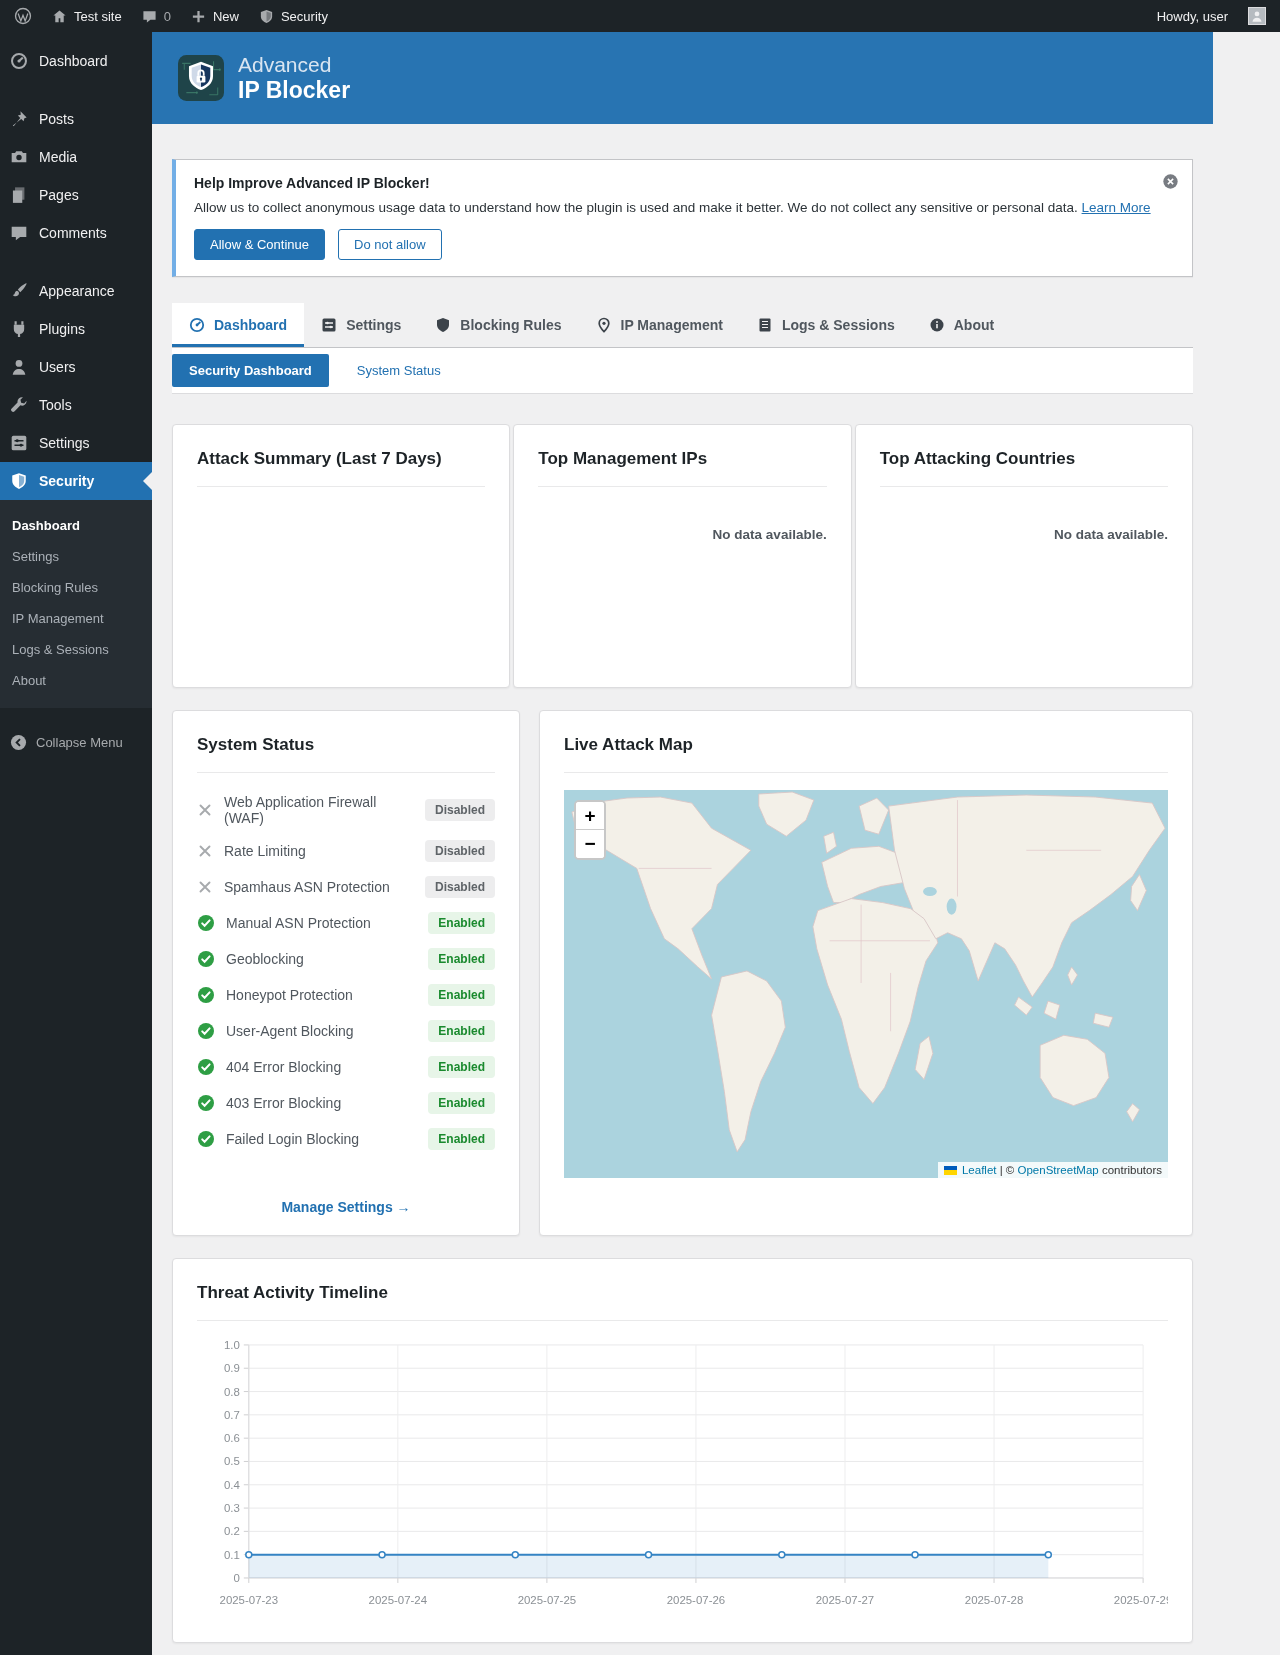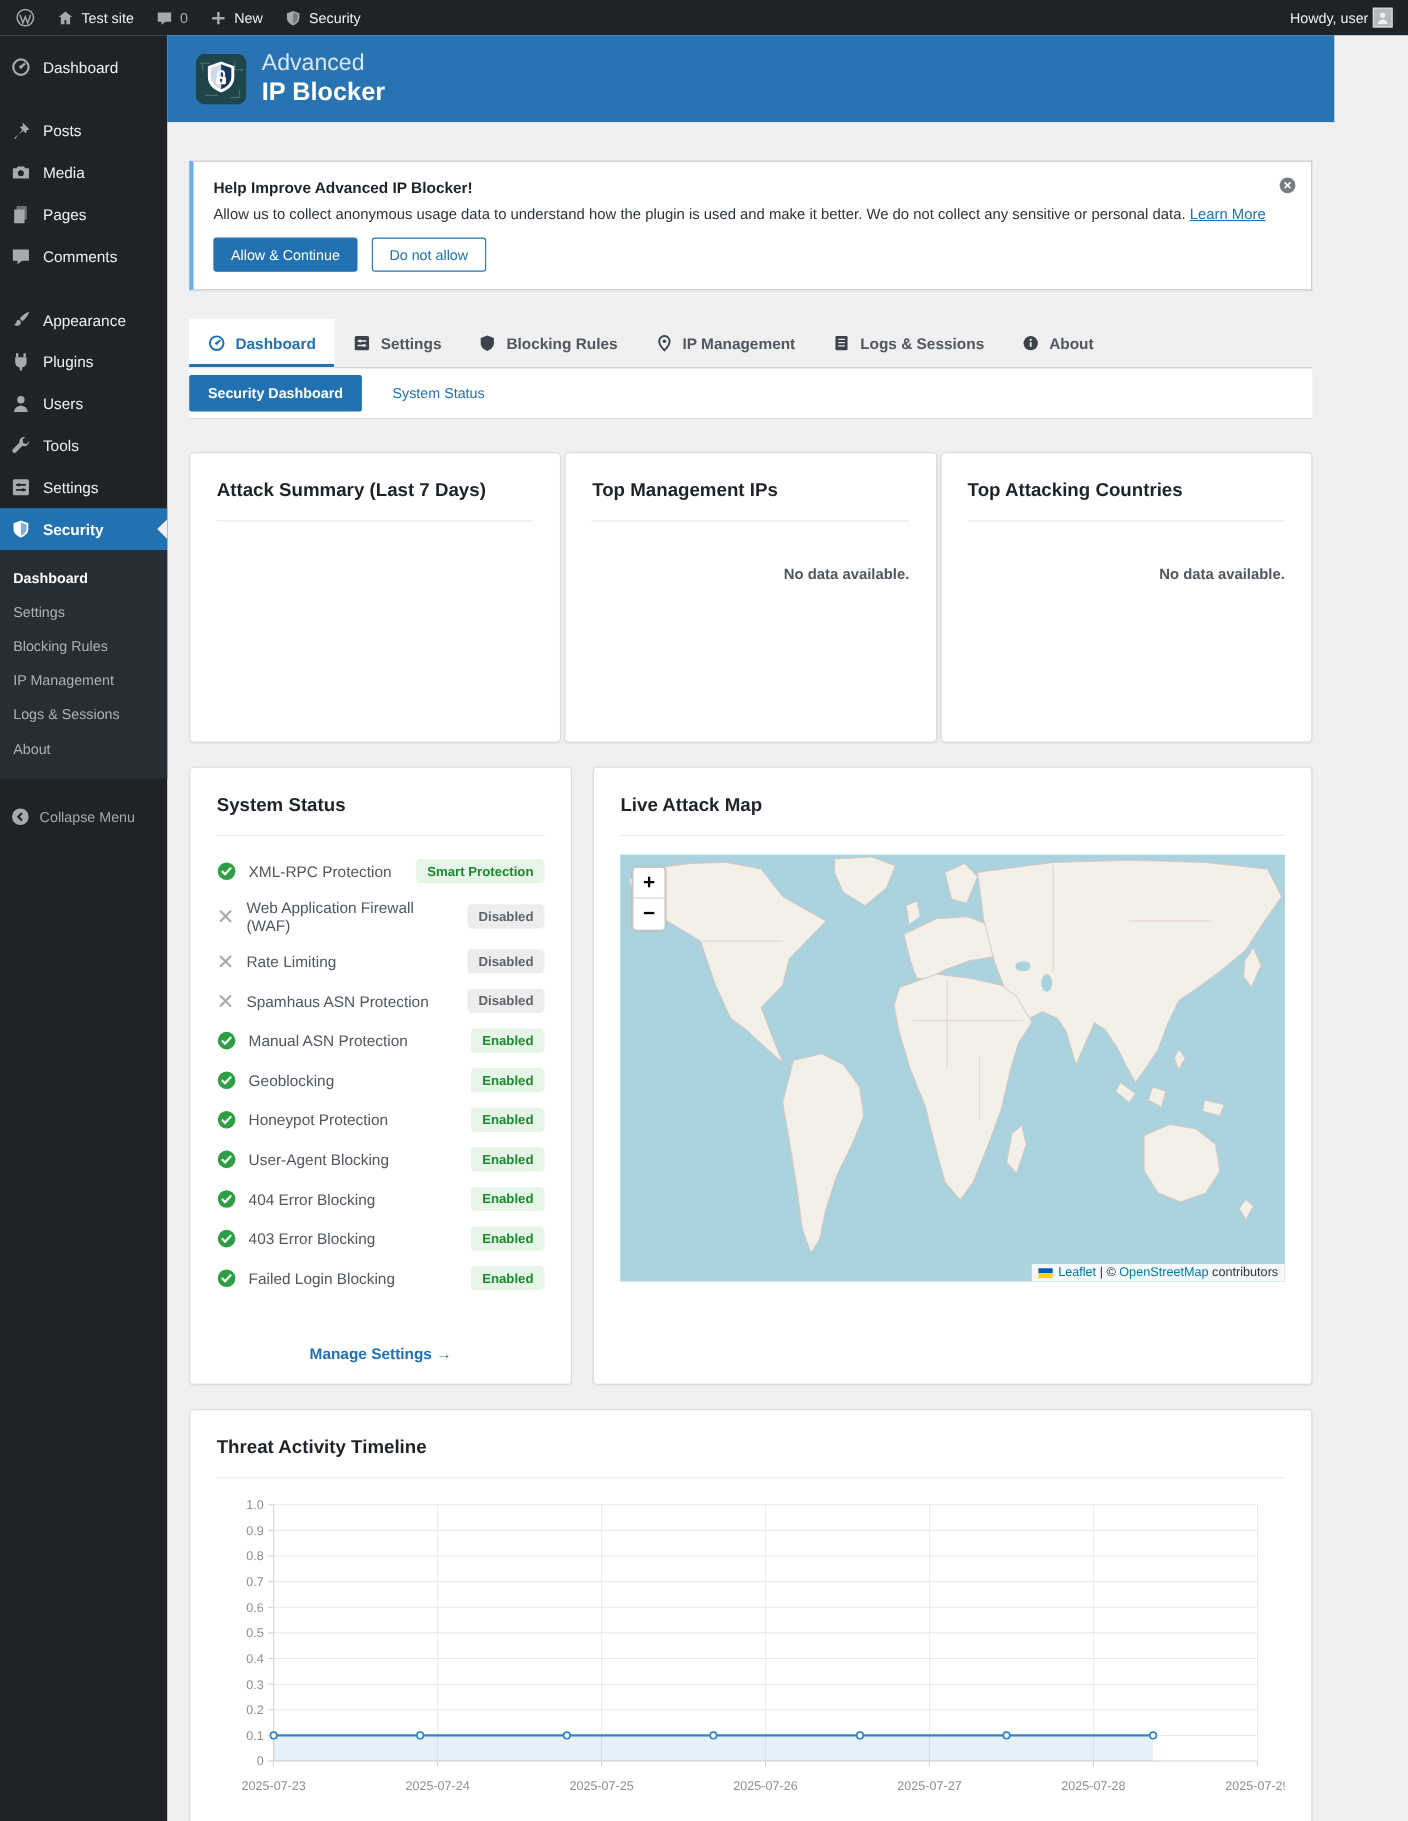--- a/index.html
+++ b/index.html
@@ -11,40 +11,40 @@
   svg { display:block; }
 
   
   .adminbar {
     height:32px; background:#1d2327; color:#f0f0f1;
     display:flex; align-items:center; padding:0 14px; gap:20px; font-size:13px;
   }
   .ab-item { display:flex; align-items:center; gap:7px; cursor:pointer; color:#f0f0f1; }
   .ab-item svg { color:#a7aaad; }
   .ab-muted { color:#a7aaad; }
-  .ab-right { margin-left:auto; display:flex; align-items:center; gap:4px; }
+  .ab-right { margin-left:auto; display:flex; align-items:center; gap:20px; }
   .avatar { width:18px; height:18px; background:#b6bbc0; border:1px solid #dcdcde; display:flex; align-items:center; justify-content:center; }
 
   
   .layout { display:flex; }
   .sidebar { width:152px; min-height:1623px; background:#1d2327; padding-top:10px; flex-shrink:0; }
   .menu-item { display:flex; align-items:center; gap:11px; padding:10px 10px; font-size:14px; color:#f0f0f1; position:relative; cursor:pointer; }
   .menu-item svg { color:#a7aaad; flex-shrink:0; }
   .menu-item.gap-after { margin-bottom:20px; }
   .menu-item.active { background:#2271b1; color:#fff; font-weight:bold; }
   .menu-item.active svg { color:#fff; }
   .menu-item.active::after { content:''; position:absolute; right:0; top:50%; margin-top:-9px; border:9px solid transparent; border-right-color:#f0f0f1; }
   .submenu { background:#262d33; padding:10px 0 12px; }
   .submenu-item { padding:8px 12px; color:#abb1b8; font-size:13px; cursor:pointer; }
   .submenu-item.current { color:#fff; font-weight:bold; }
   .collapse { display:flex; align-items:center; gap:9px; padding:10px 10px; margin-top:16px; color:#a7aaad; font-size:13px; cursor:pointer; }
 
   
   .main { width:1061px; }
-  .banner { height:79px; background:#2874b2; display:flex; align-items:center; gap:14px; padding-left:26px; }
+  .banner { height:92px; background:#2874b2; display:flex; align-items:center; gap:14px; padding-left:26px; }
   .banner-title { line-height:1.15; }
   .banner-line1 { font-size:21px; color:#d9e5f1; }
   .banner-line2 { font-size:23px; color:#fff; font-weight:bold; }
   .content { padding:0 20px; }
 
   
   .notice { margin-top:35px; background:#fff; border:1px solid #c3c4c7; border-left:4px solid #72aee6; box-shadow:0 1px 1px rgba(0,0,0,.04); padding:15px 18px 16px; position:relative; }
   .notice h3 { margin:0 0 9px; font-size:14px; color:#1d2327; }
   .notice p { margin:0; font-size:13.5px; color:#2c3338; }
   .notice a { color:#2271b1; }
@@ -355,28 +355,20 @@
             <div class="no-data">No data available.</div>
           </div>
         </div>
       </div>
 
       <div class="cards-row2">
         <div class="card">
           <h2>System Status</h2>
           <div class="divider"></div>
           <div class="status-list" id="status-list">
-              <div class="status-row">
-                <svg width="18" height="18" viewBox="0 0 18 18">
-                  <circle cx="9" cy="9" r="8" fill="#2e9e44"></circle>
-                  <path d="M5.2 9.4l2.4 2.4 5-5.4" stroke="#fff" stroke-width="2" fill="none" stroke-linecap="round"></path>
-                </svg>
-                <span class="status-label">XML-RPC Protection</span>
-                <span class="badge green">Smart Protection</span>
-              </div>
               <div class="status-row">
                 <svg width="16" height="16" viewBox="0 0 16 16">
                   <path d="M3.5 3.5l9 9M12.5 3.5l-9 9" stroke="#a7aaad" stroke-width="1.9" stroke-linecap="round"></path>
                 </svg>
                 <span class="status-label">Web Application Firewall (WAF)</span>
                 <span class="badge gray">Disabled</span>
               </div>
               <div class="status-row">
                 <svg width="16" height="16" viewBox="0 0 16 16">
                   <path d="M3.5 3.5l9 9M12.5 3.5l-9 9" stroke="#a7aaad" stroke-width="1.9" stroke-linecap="round"></path>

